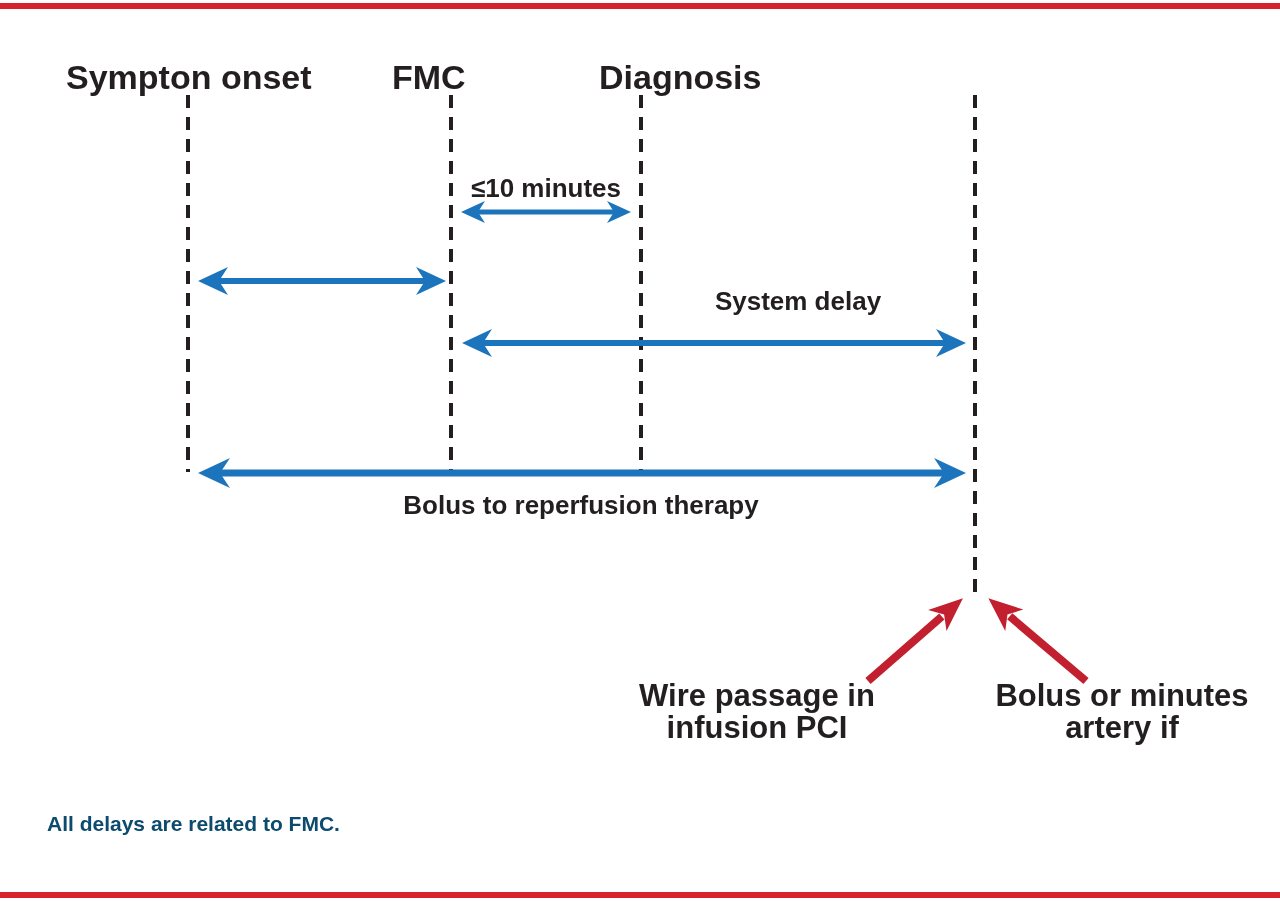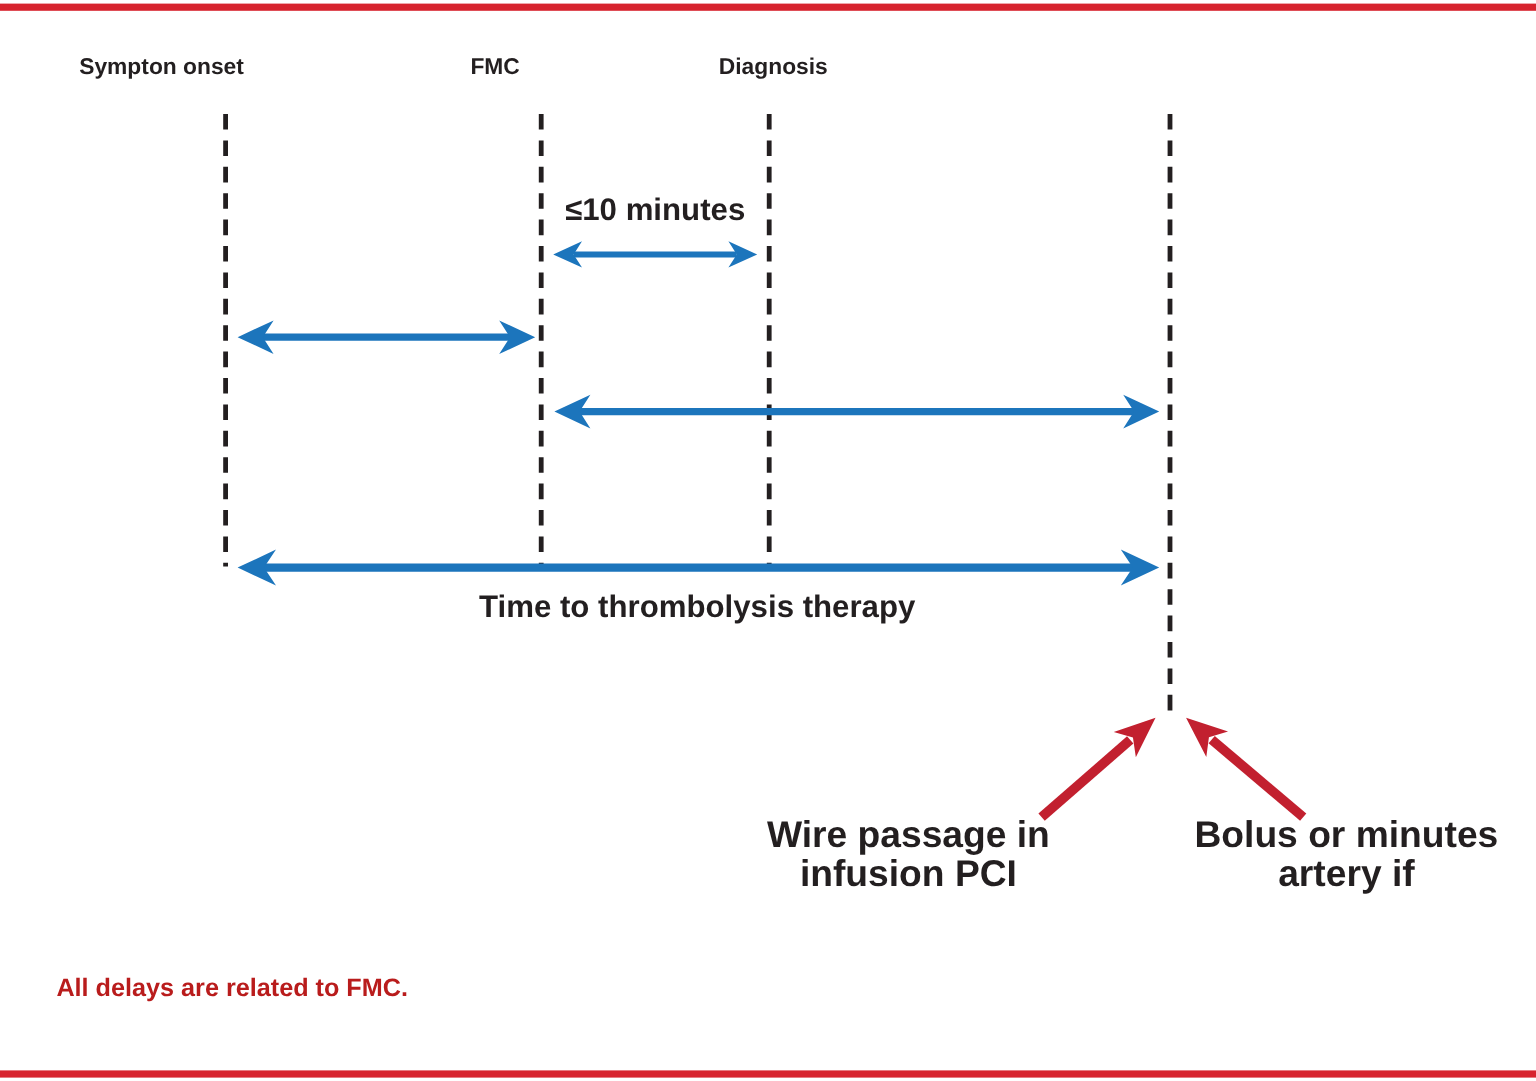--- a/index.html
+++ b/index.html
@@ -28,42 +28,42 @@
     left: 0;
     top: 0;
   }
   .lbl {
     position: absolute;
     color: #231f20;
     font-weight: bold;
     white-space: nowrap;
   }
   .event-lbl {
-    top: 46px;
-    font-size: 19px;
+    top: 58px;
+    font-size: 34px;
   }
   .interval-lbl {
     font-size: 26px;
     transform: translateX(-50%);
   }
   .annot {
     position: absolute;
     color: #231f20;
     font-weight: bold;
     font-size: 31px;
     line-height: 32px;
     text-align: center;
     transform: translateX(-50%);
     white-space: nowrap;
   }
   .footnote {
     position: absolute;
     left: 47px;
     top: 812px;
-    color: #b91c1c;
+    color: #0c4a6e;
     font-weight: bold;
     font-size: 21px;
   }
 </style>
 </head>
 <body>
 
 <div class="canvas">
 
   <div class="accent-bar top" style="background:#d7232e"></div>
@@ -104,22 +104,23 @@
     <g transform="translate(1086,681) rotate(-139.7)" fill="#c2202f" stroke="#c2202f">
       <line x1="0" y1="0" x2="100" y2="0" stroke-width="8"></line>
       <polygon points="128,0 94,-14 103,0 94,14" stroke="none"></polygon>
     </g>
   </svg>
 
   <div class="lbl event-lbl" style="left:66px">Sympton onset</div>
   <div class="lbl event-lbl" style="left:392px">FMC</div>
   <div class="lbl event-lbl" style="left:599px">Diagnosis</div>
 
-  <div class="lbl interval-lbl" style="left:546px; top:159px">≤10 minutes</div>
-  <div class="lbl interval-lbl" style="left:581px; top:490px">Time to thrombolysis therapy</div>
+  <div class="lbl interval-lbl" style="left:546px; top:173px">≤10 minutes</div>
+  <div class="lbl interval-lbl" style="left:798px; top:286px">System delay</div>
+  <div class="lbl interval-lbl" style="left:581px; top:490px">Bolus to reperfusion therapy</div>
 
   <div class="annot" style="left:757px; top:680px">
     <div>Wire passage in</div>
     <div>infusion PCI</div>
   </div>
   <div class="annot" style="left:1122px; top:680px">
     <div>Bolus or minutes</div>
     <div>artery if</div>
   </div>
 

